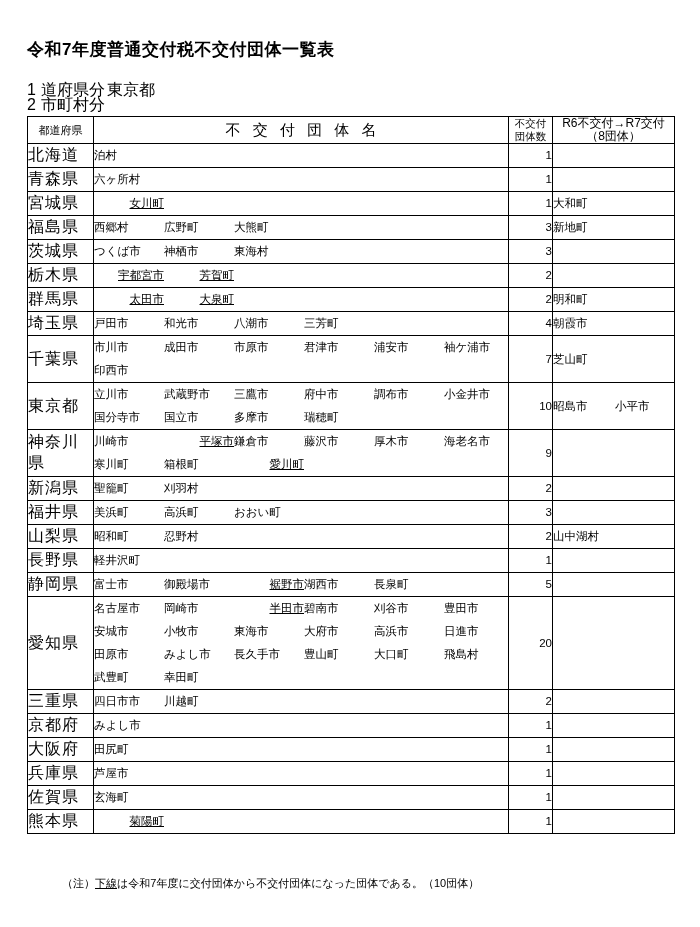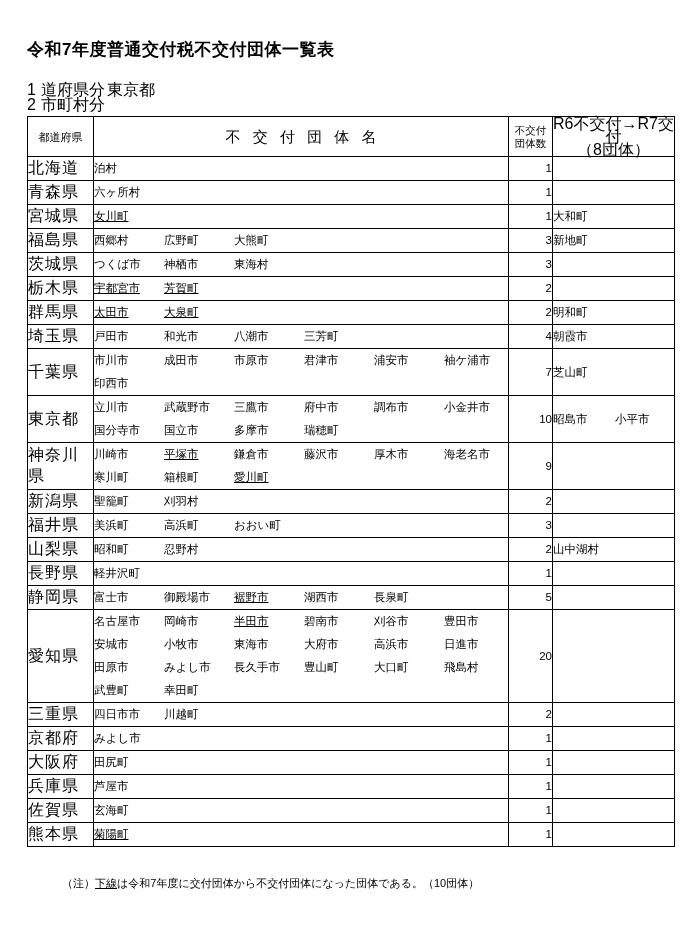--- a/index.html
+++ b/index.html
@@ -91,21 +91,21 @@
   th.h-names {
     font-size: 15px;
     letter-spacing: 4px;
     text-indent: 4px;
   }
   th.h-count {
     font-size: 10.5px;
     line-height: 13px;
   }
   th.h-moved {
-    font-size: 16px;
+    font-size: 12px;
     line-height: 13px;
     margin-left: 7px;
   }
 
   td.pref {
     text-align: left;
     letter-spacing: 1px;
     font-size: 16px;
   }
   td.names {
@@ -126,21 +126,21 @@
     display: block;
     height: 23px;
     line-height: 23px;
     white-space: nowrap;
   }
   .nm {
     display: inline-block;
     width: 70px;
     vertical-align: top;
   }
-  .nm.u { text-decoration: underline; }
+  .nm.u { text-decoration: underline; text-align: right; }
 
   .cval { display: block; height: 23px; line-height: 23px; }
   .mrow { display: block; height: 23px; line-height: 23px; white-space: nowrap; }
   .mv { display: inline-block; min-width: 62px; vertical-align: top; }
 
   
   .totals {
     position: absolute;
     left: 27px;
     top: 828px;

